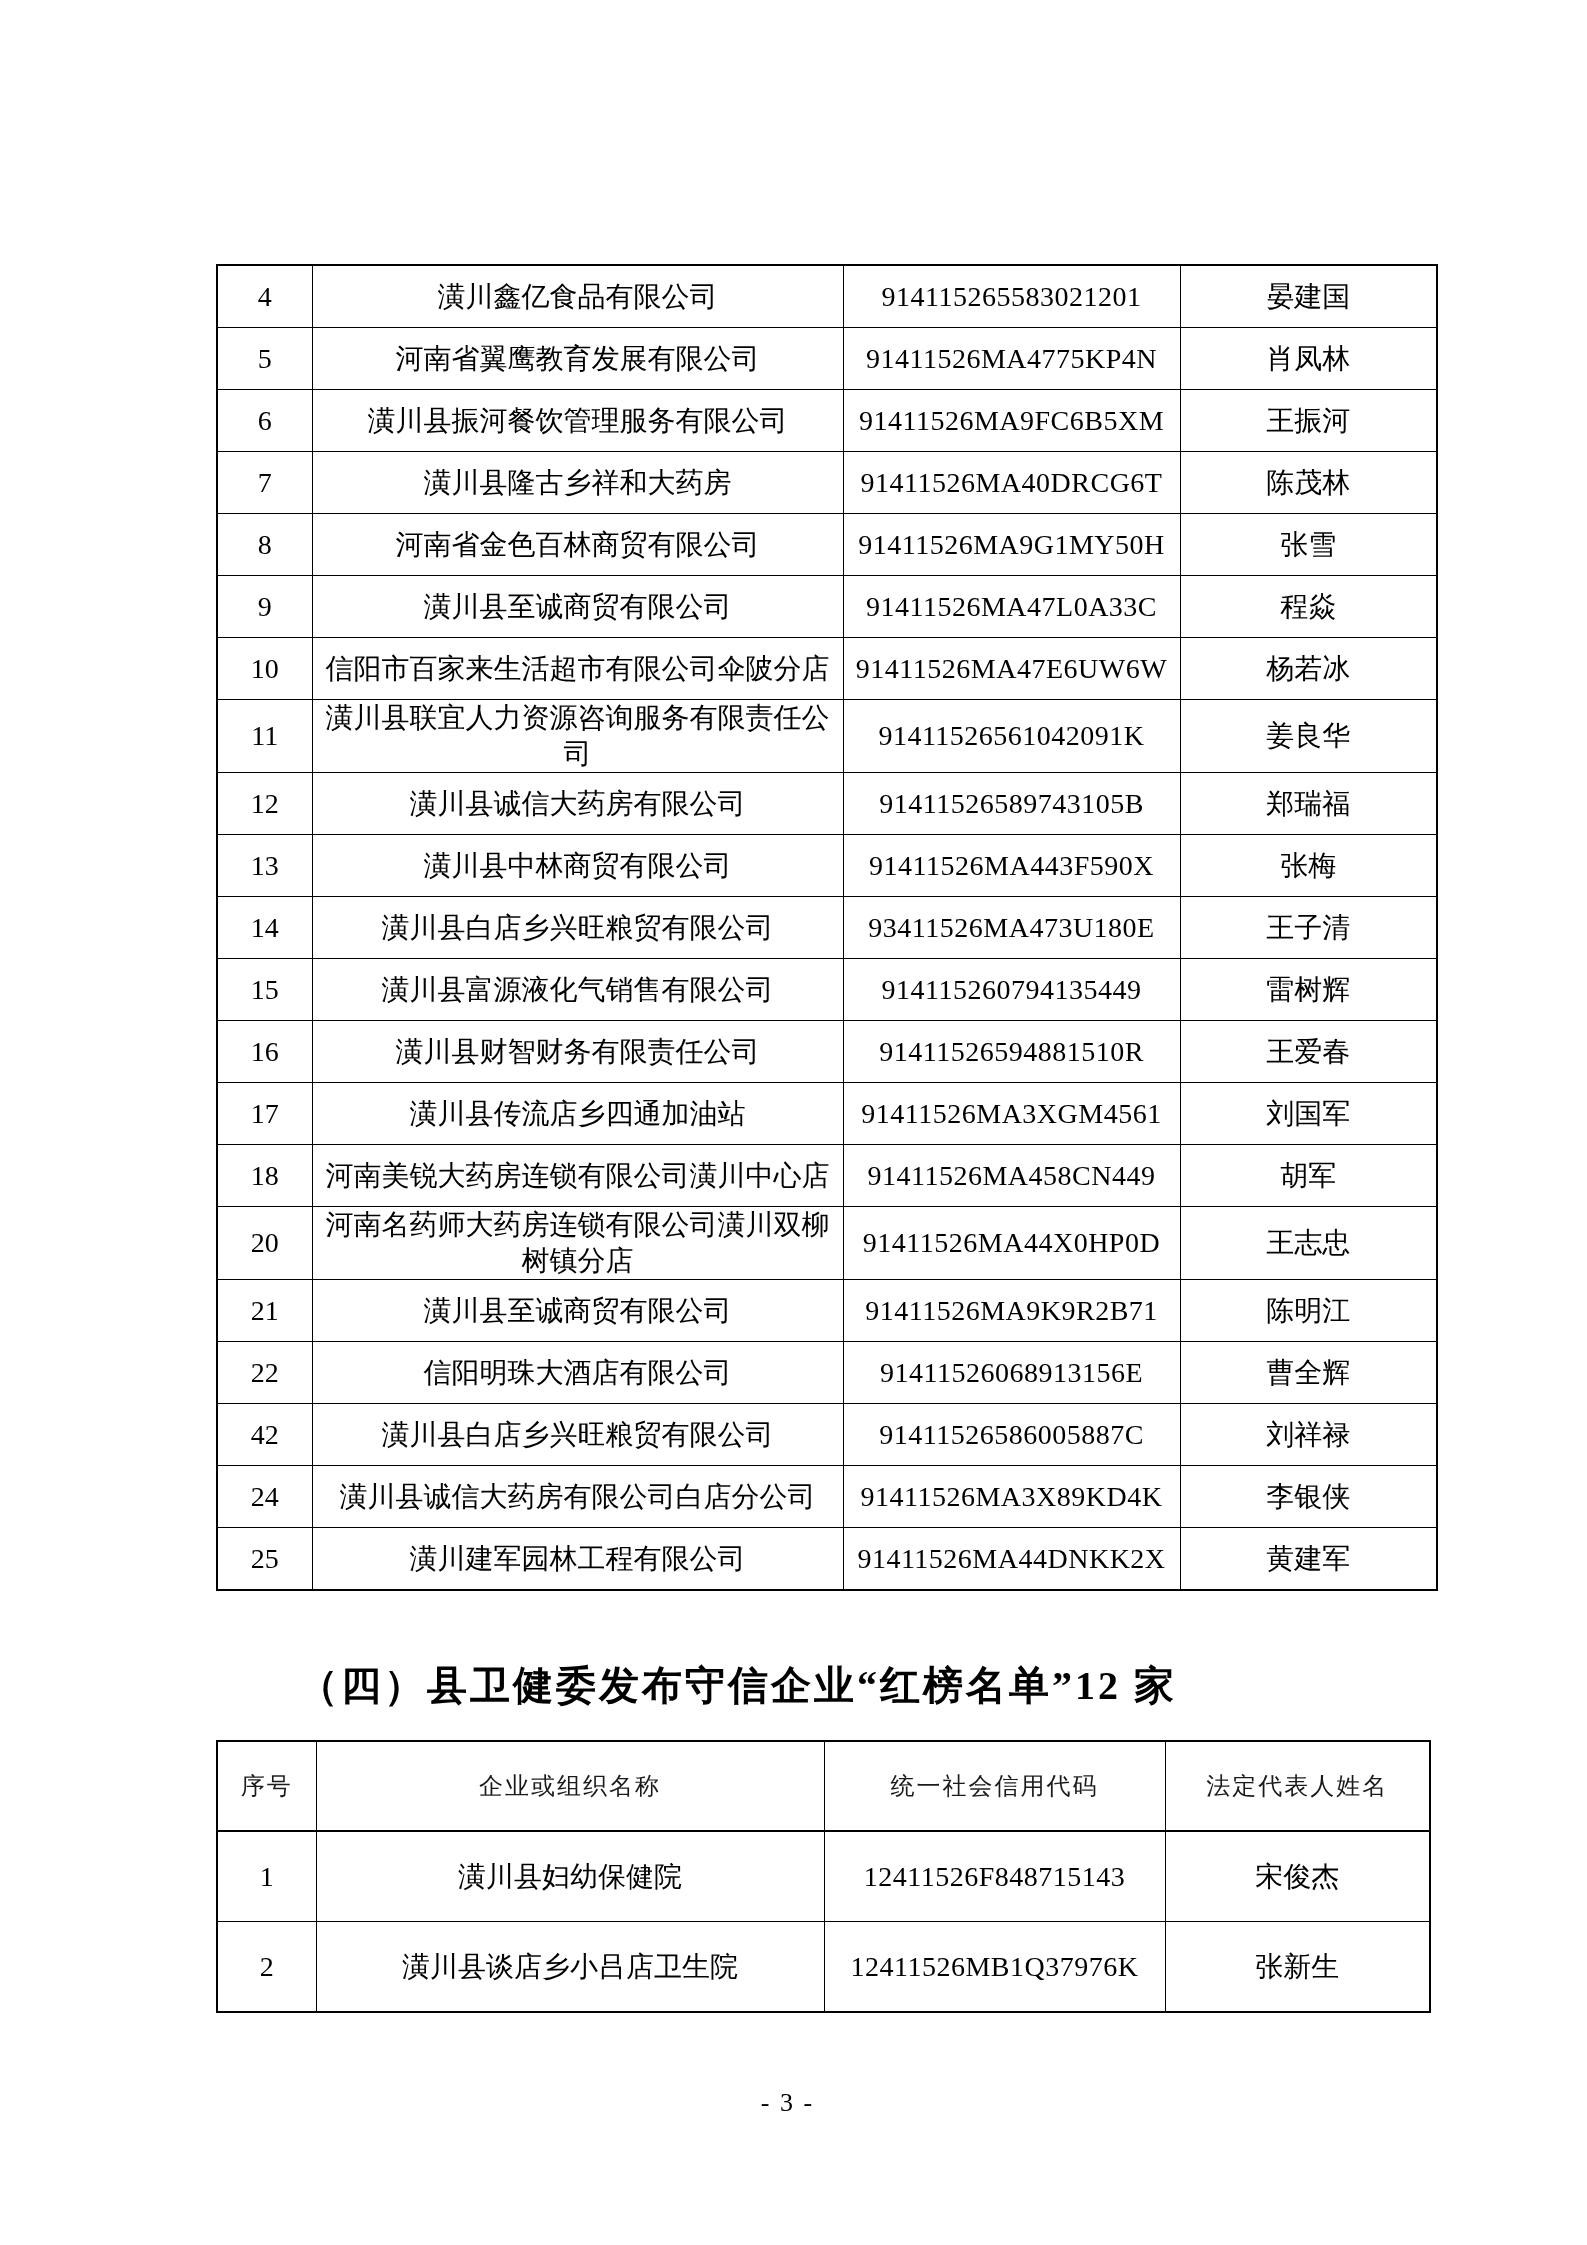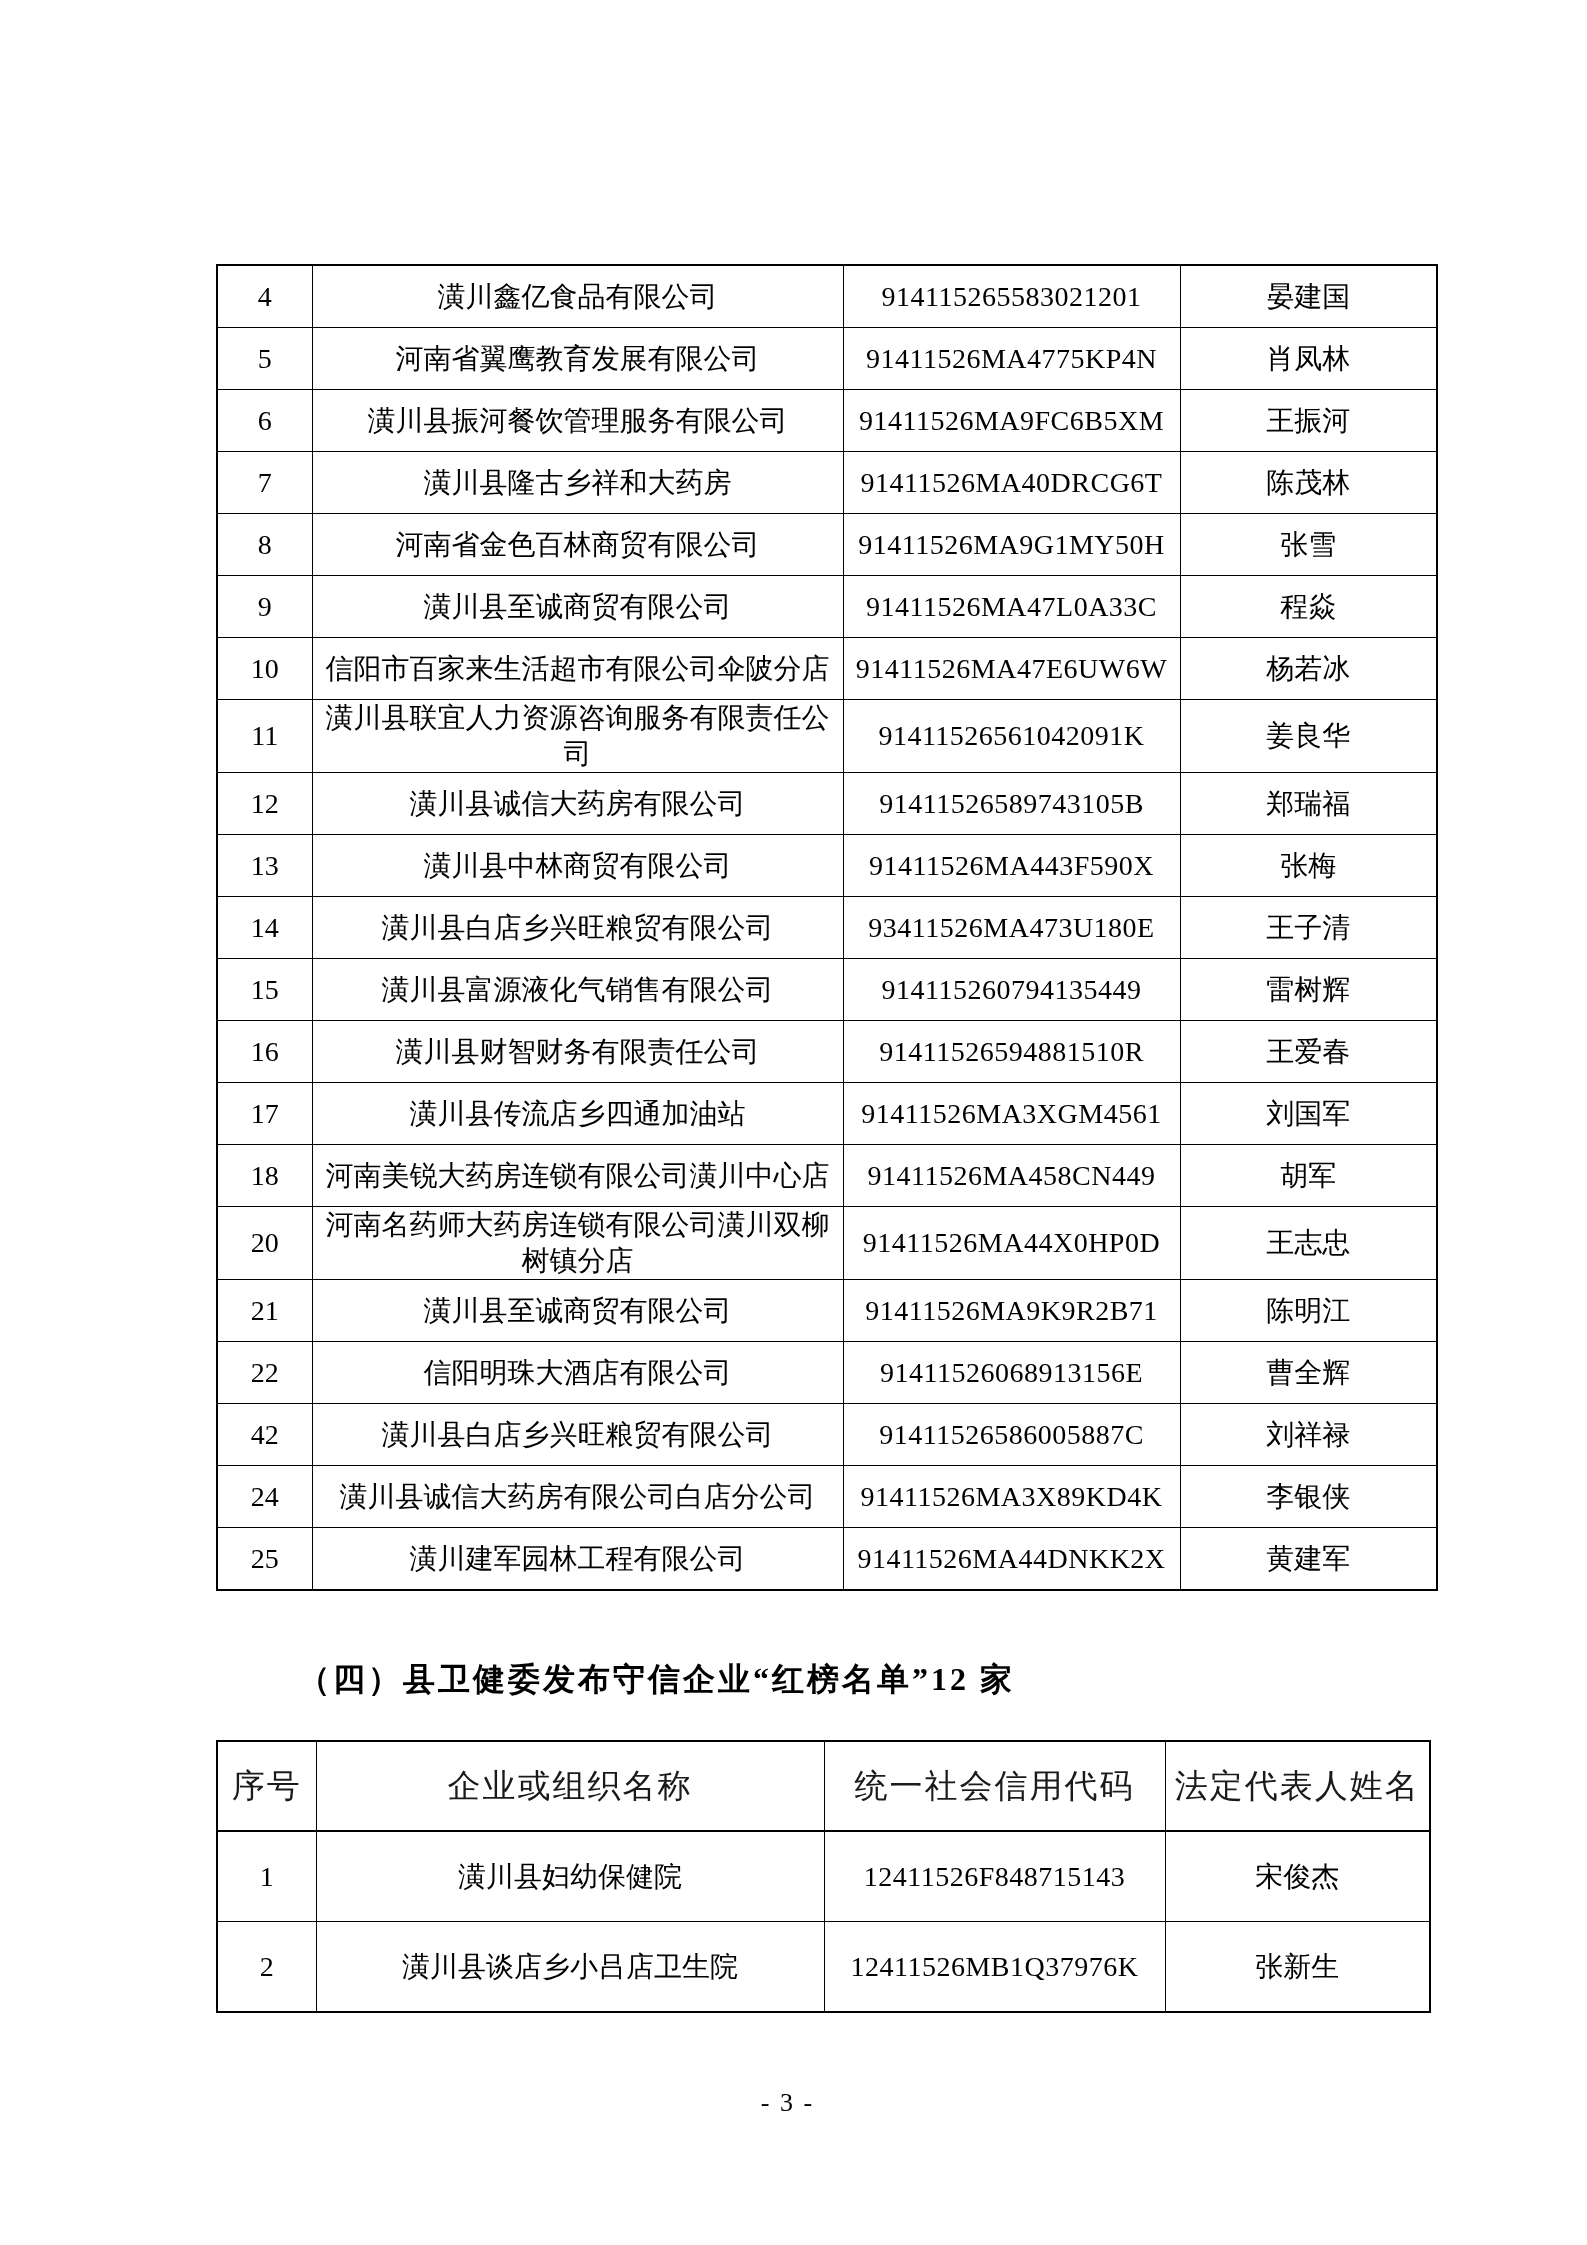--- a/index.html
+++ b/index.html
@@ -18,36 +18,36 @@
     text-align:center;vertical-align:middle;
     font-size:28px;line-height:36px;
     height:61px;
     padding:0 4px;
     word-break:break-all;
   }
   .t2{position:absolute;left:216px;top:1740px;width:1213px;border:2px solid #000;}
   .t2 th{
     border:1px solid #000;border-bottom:2px solid #000;
     font-weight:normal;color:#1a1a1a;
-    font-size:33px;height:86px;
+    font-size:24px;height:86px;
     text-align:center;vertical-align:middle;
     letter-spacing:2px;
   }
   .t2 td{
     border:1px solid #000;
     text-align:center;vertical-align:middle;
     font-size:28px;height:89px;
     padding:0 4px;
     word-break:break-all;
   }
   .col-no{font-size:28px;}
   .col-code{font-size:28px;letter-spacing:0.5px;}
   .heading{
     position:absolute;left:298px;top:1658px;
-    font-size:32px;font-weight:bold;
+    font-size:40px;font-weight:bold;
     letter-spacing:3px;
     white-space:nowrap;
   }
   .footer{
     position:absolute;top:2088px;left:0;
     width:1575px;text-align:center;
     font-size:26px;letter-spacing:2px;
   }
 </style>
 </head>

